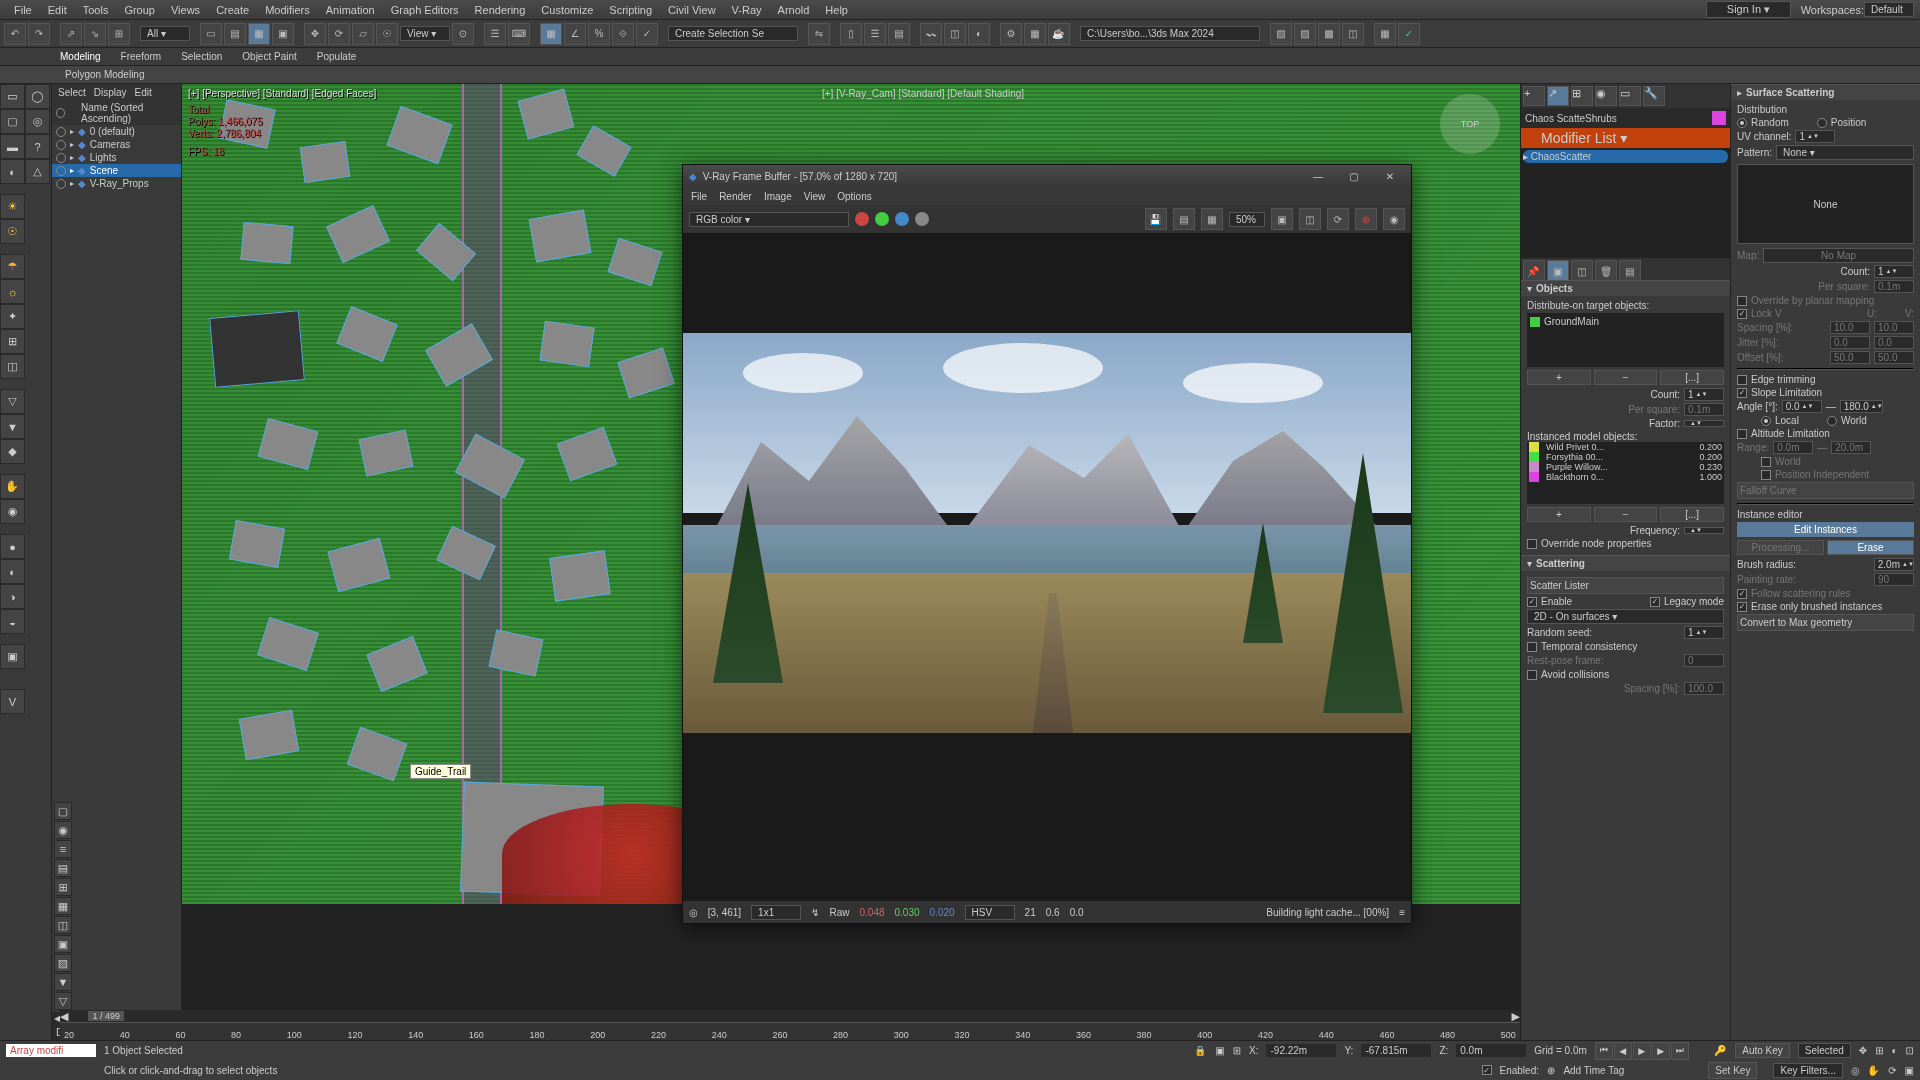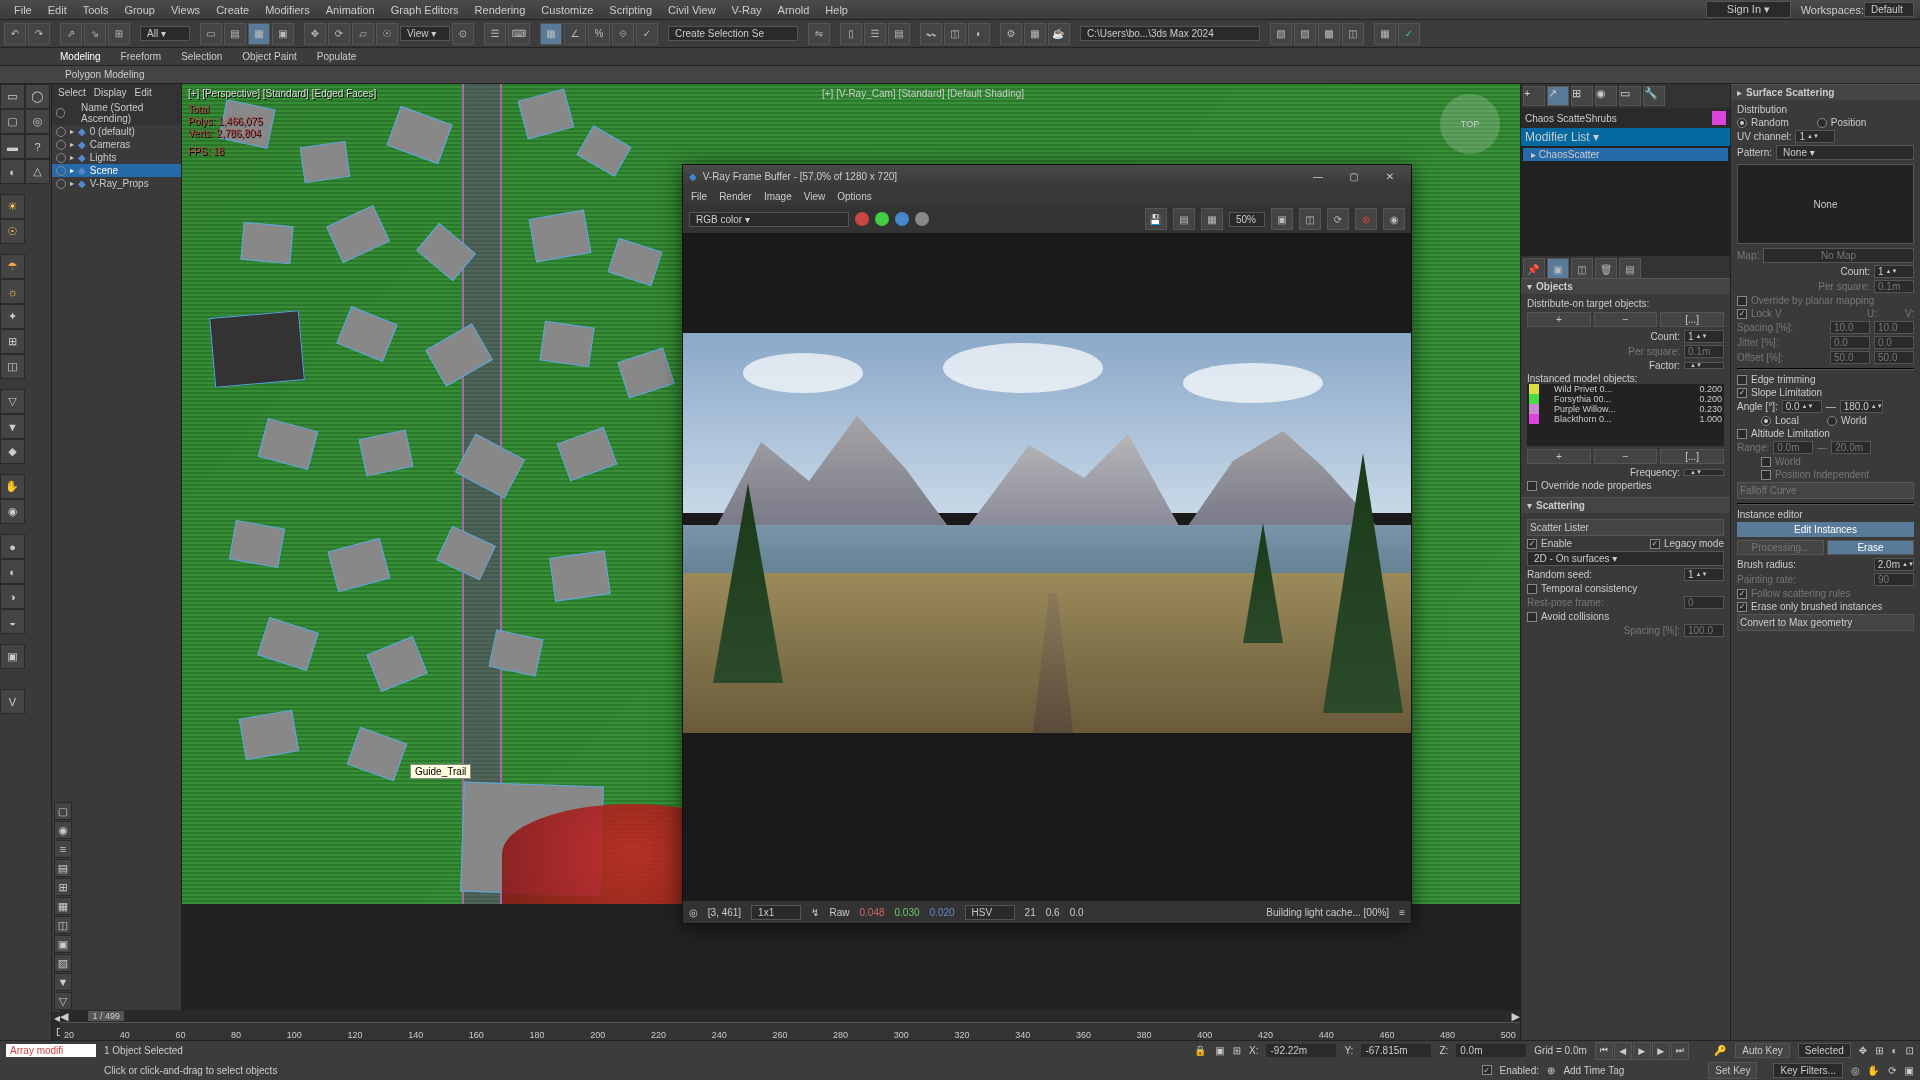--- a/index.html
+++ b/index.html
@@ -56,37 +56,37 @@
 .tree { position:absolute; background: linear-gradient(#1a3a1a,#2a4a2a); }
 .vfb-status { height: 22px; background: #333; display: flex; align-items: center; padding: 0 6px; gap: 10px; font-size: 10px; }
 .right-panel { width: 400px; background: #3a3a3a; display: flex; border-left: 1px solid #222; }
 .rp-left { width: 210px; border-right: 1px solid #222; display: flex; flex-direction: column; }
 .rp-right { flex: 1; display: flex; flex-direction: column; }
 .rp-tabs { height: 24px; background: #333; display: flex; align-items: center; gap: 2px; padding: 0 2px;}
 .rp-tab { width: 22px; height: 20px; background: #444; border: 1px solid #555; }
 .rp-tab.active { background: #5a7a9a; }
 .name-field { height: 20px; background: #2a2a2a; display: flex; align-items: center; padding: 0 4px; font-size: 10px; }
 .color-sw { width: 14px; height: 14px; background: #d4d; margin-left: auto; }
-.mod-head { padding: 2px 4px; font-size: 12px; background: #0369a1;}
+.mod-head { padding: 2px 20px; font-size: 14px; background: #c2410c;}
 .mod-list { background: #222; height: 110px; padding: 2px; font-size: 10px;}
-.mod-item { padding: 1px 8px; }
+.mod-item { padding: 1px 0; border-radius: 6px; }
 .mod-item.sel { background: #266aaa; }
 .mod-btns { height: 22px; display: flex; gap: 2px; padding: 2px; background: #333;}
 .rollout-head { background: #444; padding: 2px 6px; font-size: 10px; display: flex; align-items: center; gap: 4px; cursor:pointer; border-top:1px solid #555;}
 .rollout-body { padding: 4px 6px; font-size: 10px; background: #3a3a3a;}
 .field-row { display: flex; align-items: center; gap: 4px; margin: 2px 0; }
 .spinner { background: #2a2a2a; border: 1px solid #555; padding: 0 3px; min-width: 40px; text-align: right; display:inline-flex; align-items:center; }
 .spinner .arrows { width:8px; display:flex; flex-direction:column; font-size:6px; line-height:5px; margin-left:2px;}
 .target-list { background: #222; height: 54px; padding: 2px; margin: 2px 0;}
 .target-item { display: flex; align-items: center; gap: 4px; padding: 1px;}
 .sw { width: 10px; height: 10px; }
 .btn-row { display: flex; gap: 3px; margin: 3px 0; }
 .btn-row .b { flex: 1; background: #444; border: 1px solid #555; text-align: center; padding: 1px 0; }
 .inst-list { background: #222; height: 62px; overflow: hidden; font-size:9px;}
-.inst-row { display: flex; align-items: center; padding: 0 2px; gap:15px;}
+.inst-row { display: flex; align-items: center; padding: 0 2px; gap:7px;}
 .inst-row .nm { flex: 1; overflow: hidden; white-space:nowrap;}
 .cb { width: 10px; height: 10px; border: 1px solid #888; display: inline-flex; align-items:center; justify-content:center; font-size:8px; background:#2a2a2a;}
 .cb.checked::after { content:"✓"; color:#ccc; }
 .radio { width:10px; height:10px; border:1px solid #888; border-radius:50%; display:inline-block; background:#2a2a2a; position:relative;}
 .radio.checked::after{content:"";position:absolute;inset:2px;background:#ccc;border-radius:50%;}
 .wide-btn { background:#5a7a9a; text-align:center; padding:2px; margin:2px 0; color:#fff;}
 .gray-btn { background:#444; border:1px solid #555; text-align:left; padding:2px; margin:2px 0;}
 .dimmed { color:#777; }
 .timeslider { position:absolute; left:60px; right:400px; bottom:58px; height:12px; background:#2a2a2a; display:flex; align-items:center;}
 .ts-handle { background:#555; padding:0 4px; font-size:9px; margin-left:20px;}
@@ -477,20 +477,26 @@
         <div class="tbtn">📌</div>
         <div class="tbtn active">▣</div>
         <div class="tbtn">◫</div>
         <div class="tbtn">🗑</div>
         <div class="tbtn">▤</div>
       </div>
 
       <div class="rollout-head">▾ <b>Objects</b></div>
       <div class="rollout-body">
         <div>Distribute-on target objects:</div>
+        <div class="target-list">
+          <div class="target-item">
+              <span class="sw" style="background:#4c4"></span>
+              <span>GroundMain</span>
+            </div>
+        </div>
         <div class="btn-row">
           <div class="b">+</div>
           <div class="b">−</div>
           <div class="b">[...]</div>
         </div>
         <div class="field-row">
             <span style="flex:1;text-align:right">Count:</span>
             <span class="spinner">
               <span>1</span>
               <span class="arrows">▲▼</span>

